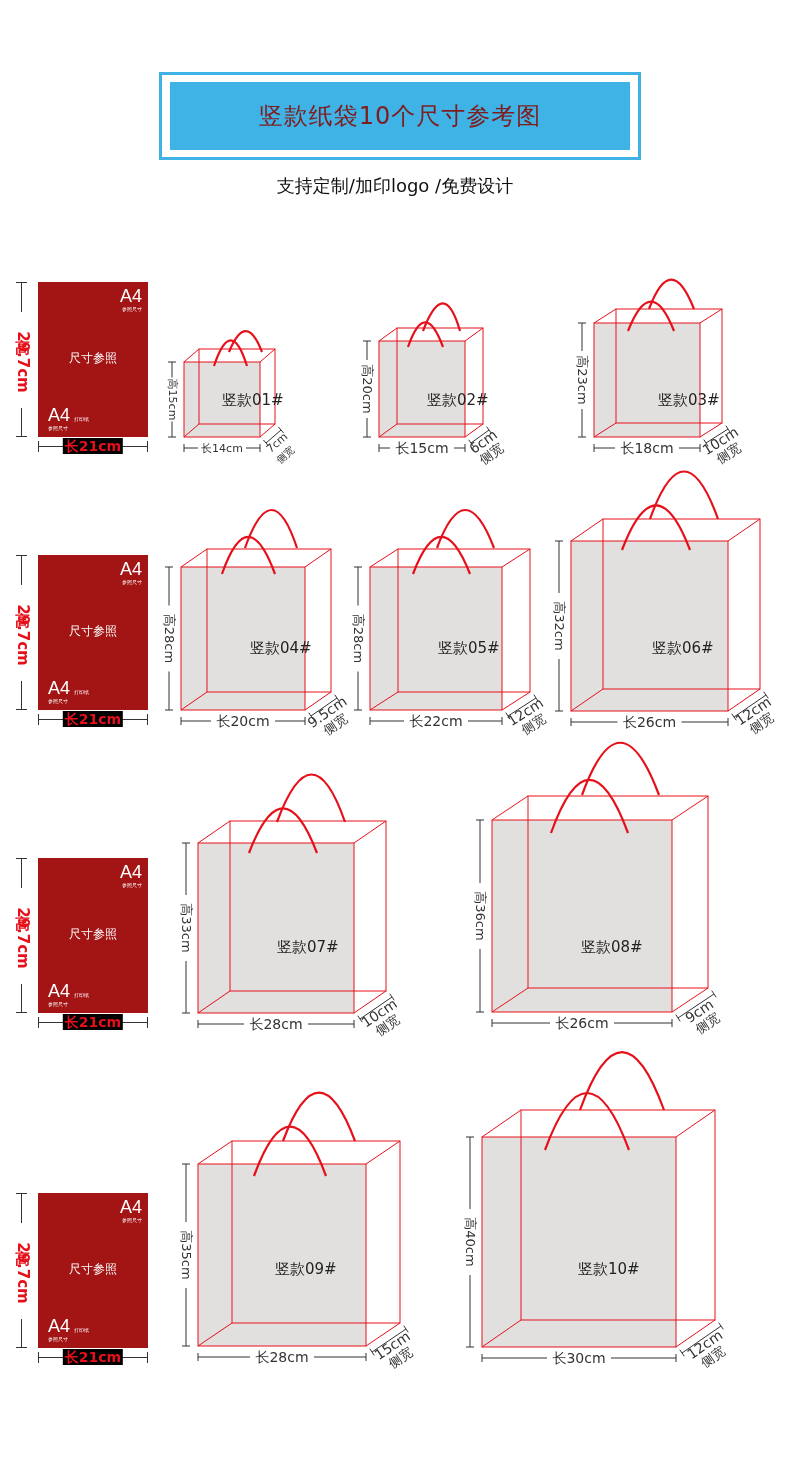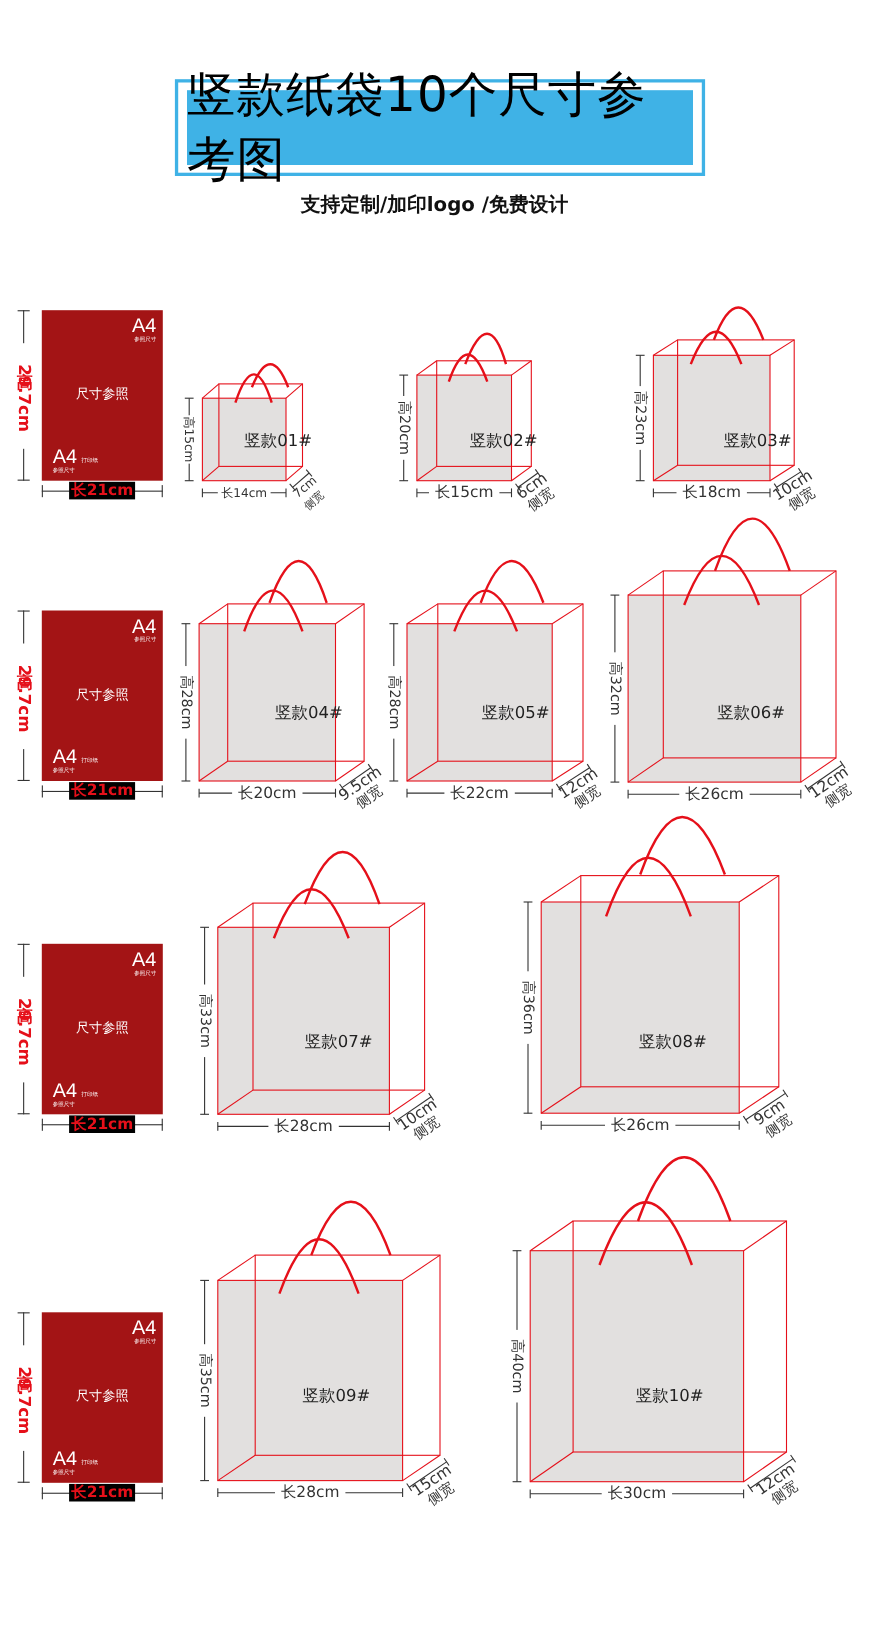--- a/index.html
+++ b/index.html
@@ -1,21 +1,21 @@
 <!DOCTYPE html>
 <html><head>
 <meta charset="utf-8">
 <style>
   * { margin: 0; padding: 0; box-sizing: border-box; }
   html, body { width: 790px; height: 1477px; background: #ffffff; overflow: hidden; }
   body { position: relative; font-family: "DejaVu Sans", "Liberation Sans", sans-serif; }
   .title-frame { position: absolute; left: 159px; top: 72px; width: 482px; height: 88px; border: 3px solid #3fb2e6; background: #fff; }
   .title-box { position: absolute; left: 8px; top: 7px; right: 8px; bottom: 7px; background: #3fb2e6; display: flex; align-items: center; justify-content: center; }
-  .title-text { color: #000000; font-size: 44px; letter-spacing: 1px; font-family: "DejaVu Sans", sans-serif; }
-  .subtitle { position: absolute; left: 0; width: 790px; top: 174px; text-align: center; font-size: 18px; font-weight: bold; color: #111; }
+  .title-text { color: #7f1d1d; font-size: 24px; letter-spacing: 1px; font-family: "DejaVu Sans", sans-serif; }
+  .subtitle { position: absolute; left: 0; width: 790px; top: 174px; text-align: center; font-size: 18px; font-weight: normal; color: #111; }
   .a4 { position: absolute; width: 110px; background: #a31415; color: #fff; }
   .a4 .a4-top { position: absolute; right: 6px; top: 4px; text-align: right; }
   .a4 .big { font-size: 18px; line-height: 20px; font-family: "Liberation Sans", sans-serif; }
   .a4 .tiny { font-size: 5px; line-height: 6px; }
   .a4 .center { position: absolute; left: 0; right: 0; text-align: center; font-size: 12px; }
   .a4 .a4-bot { position: absolute; left: 10px; bottom: 6px; }
   .a4 .a4-bot .row { display: flex; align-items: flex-end; gap: 4px; }
   .vdim-red { position: absolute; width: 20px; }
   .vdim-red .line { position: absolute; left: 9px; width: 1px; background: #333; }
   .vdim-red .cap { position: absolute; left: 4px; width: 11px; height: 1px; background: #333; }

